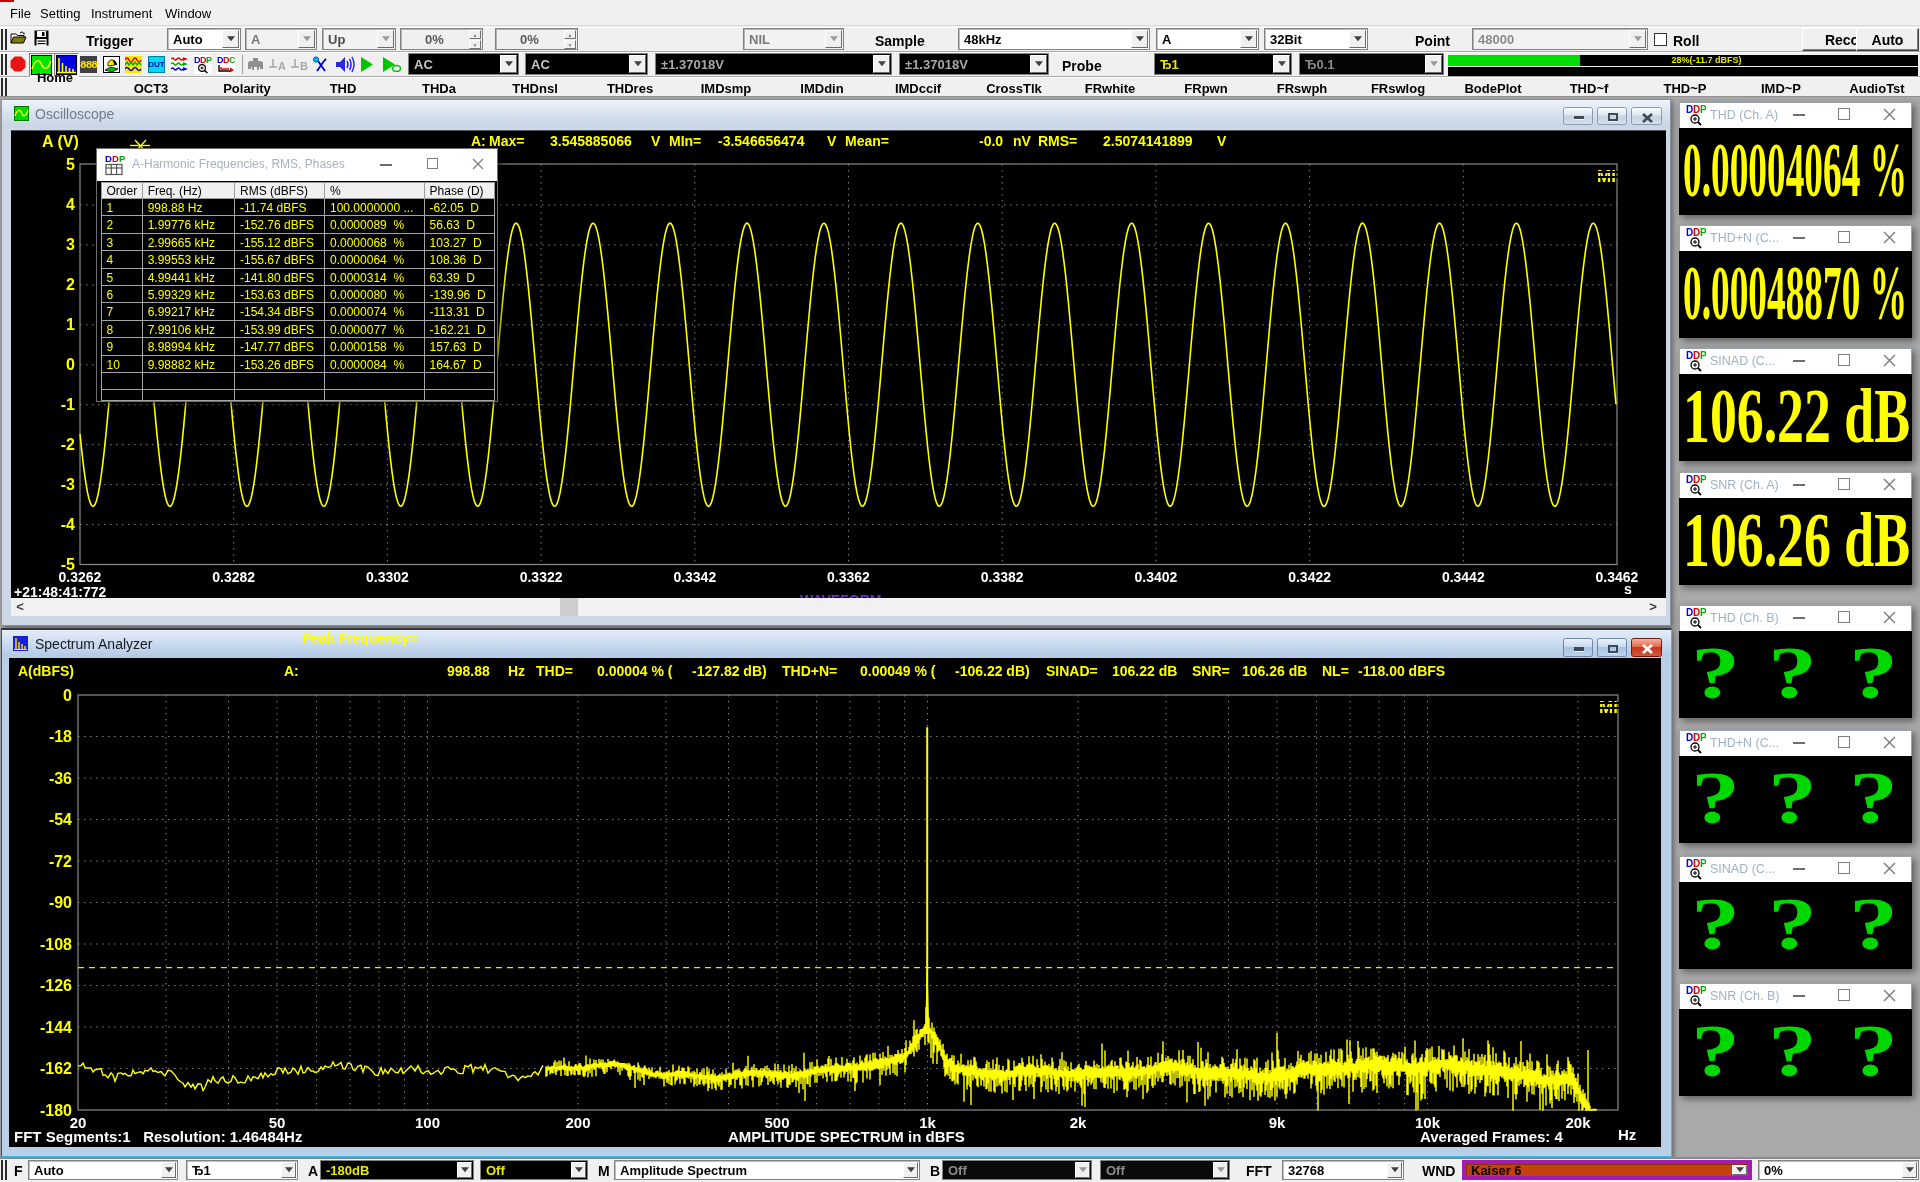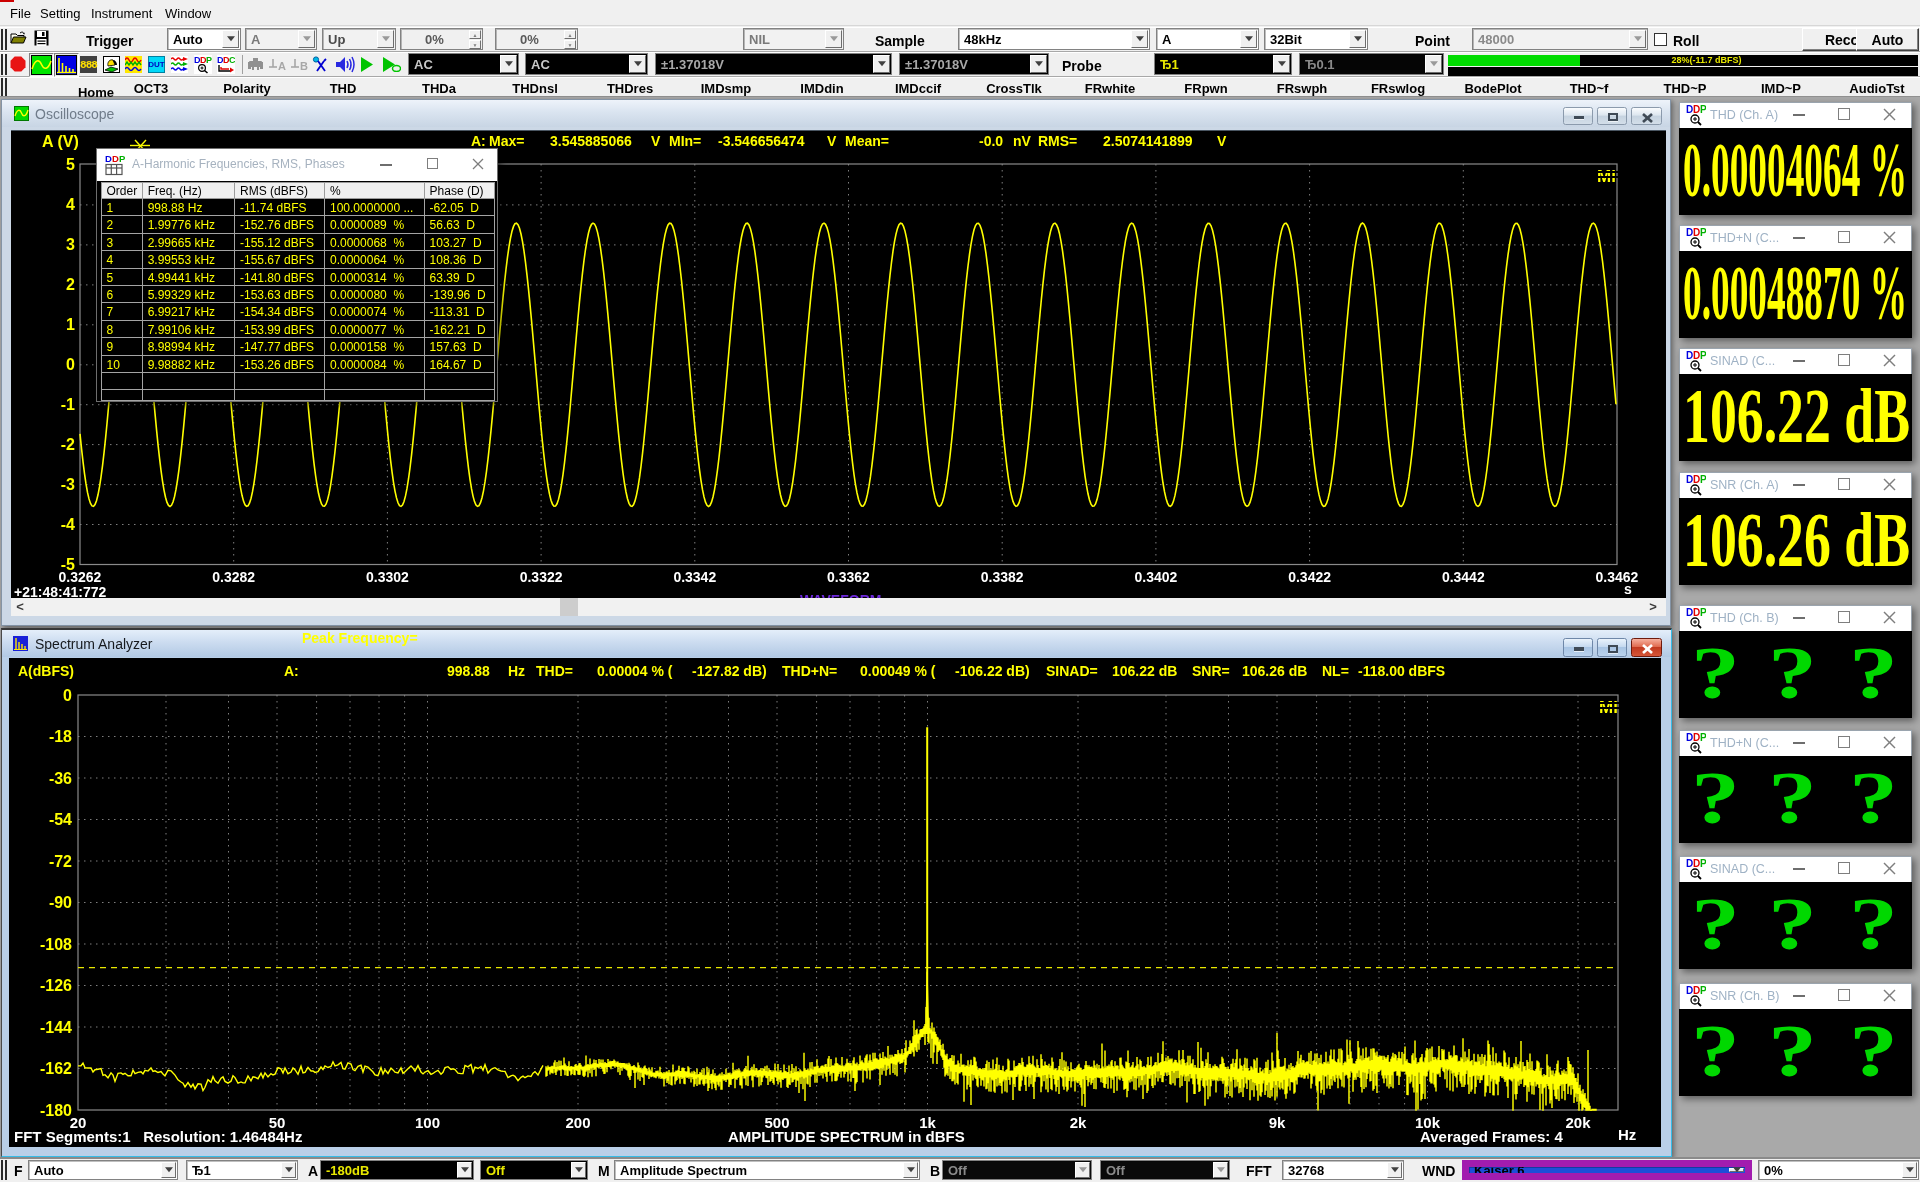--- a/index.html
+++ b/index.html
@@ -240,21 +240,21 @@
     </div>
   </div>
 <div class="abs" style="left:1448px;top:55px;width:470px;height:11px;background:#000">
     <div style="position:absolute;left:0;top:0;width:132px;height:11px;background:#00dc00"></div>
     <div style="position:absolute;left:0;top:0;width:100%;text-align:center;font:bold 9px 'Liberation Sans';color:#e8e800;line-height:11px;padding-left:47px;">28%(-11.7 dBFS)</div>
   </div>
 <div class="abs" style="left:1448px;top:67px;width:470px;height:9px;background:#000"></div>
 <div class="abs" style="left:0;top:77px;width:1920px;height:20px;background:#f0f0f0;border-top:1px solid #fff;border-bottom:1px solid #909090"></div>
 <div class="abs" style="left:1px;top:78px;width:2px;height:18px;background:#2a2a2a"></div>
 <div class="abs" style="left:5px;top:78px;width:2px;height:18px;background:#2a2a2a"></div>
-<div class="abs" style="left:8px;top:85px;width:94px;text-align:right;font:bold 13px 'Liberation Sans';margin-left:12px;">Home</div>
+<div class="abs" style="left:8px;top:70px;width:94px;text-align:center;font:bold 13px 'Liberation Sans';">Home</div>
 <div class="abs" style="left:104px;top:81px;width:94px;text-align:center;font:bold 13px 'Liberation Sans';">OCT3</div>
 <div class="abs" style="left:200px;top:81px;width:94px;text-align:center;font:bold 13px 'Liberation Sans';">Polarity</div>
 <div class="abs" style="left:296px;top:81px;width:94px;text-align:center;font:bold 13px 'Liberation Sans';">THD</div>
 <div class="abs" style="left:392px;top:81px;width:94px;text-align:center;font:bold 13px 'Liberation Sans';">THDa</div>
 <div class="abs" style="left:488px;top:81px;width:94px;text-align:center;font:bold 13px 'Liberation Sans';">THDnsl</div>
 <div class="abs" style="left:583px;top:81px;width:94px;text-align:center;font:bold 13px 'Liberation Sans';">THDres</div>
 <div class="abs" style="left:679px;top:81px;width:94px;text-align:center;font:bold 13px 'Liberation Sans';">IMDsmp</div>
 <div class="abs" style="left:775px;top:81px;width:94px;text-align:center;font:bold 13px 'Liberation Sans';">IMDdin</div>
 <div class="abs" style="left:871px;top:81px;width:94px;text-align:center;font:bold 13px 'Liberation Sans';">IMDccif</div>
 <div class="abs" style="left:967px;top:81px;width:94px;text-align:center;font:bold 13px 'Liberation Sans';">CrossTlk</div>
@@ -828,21 +828,21 @@
     </div>
   </div>
 <div style="position:absolute;left:1246px;top:1163px;font:bold 14px 'Liberation Sans',sans-serif;color:#000;white-space:pre;">FFT</div>
 <div style="position:absolute;left:1282px;top:1160px;width:122px;height:20px;background:#fff;border:1px solid #828282;box-shadow:inset 1px 1px 0 rgba(0,0,0,0.25);">
     <div style="position:absolute;left:5px;top:0;right:22px;height:100%;display:flex;align-items:center;font:bold 13px 'Liberation Sans',sans-serif;color:#000;white-space:nowrap;overflow:hidden;">32768</div>
     <div style="position:absolute;right:1px;top:1px;bottom:1px;width:15px;background:#f0f0f0;border:1px solid #fff;border-right-color:#6d6d6d;border-bottom-color:#6d6d6d;box-shadow:1px 1px 0 #40404055 inset_no;">
       <div style="position:absolute;left:50%;top:50%;transform:translate(-50%,-30%);width:0;height:0;border:4px solid transparent;border-top:5px solid #404040;"></div>
     </div>
   </div>
 <div style="position:absolute;left:1422px;top:1163px;font:bold 14px 'Liberation Sans',sans-serif;color:#000;white-space:pre;">WND</div>
-<div style="position:absolute;left:1462px;top:1160px;width:290px;height:20px;background:#1d4ed8;border:7px solid #a21caf;box-shadow:inset 1px 1px 0 rgba(0,0,0,0.25);">
+<div style="position:absolute;left:1462px;top:1160px;width:290px;height:20px;background:#c2410c;border:4px solid #a21caf;box-shadow:inset 1px 1px 0 rgba(0,0,0,0.25);">
     <div style="position:absolute;left:5px;top:0;right:22px;height:100%;display:flex;align-items:center;font:bold 13px 'Liberation Sans',sans-serif;color:#000;white-space:nowrap;overflow:hidden;">Kaiser 6</div>
     <div style="position:absolute;right:1px;top:1px;bottom:1px;width:15px;background:#f0f0f0;border:1px solid #fff;border-right-color:#6d6d6d;border-bottom-color:#6d6d6d;box-shadow:1px 1px 0 #40404055 inset_no;">
       <div style="position:absolute;left:50%;top:50%;transform:translate(-50%,-30%);width:0;height:0;border:4px solid transparent;border-top:5px solid #404040;"></div>
     </div>
   </div>
 <div style="position:absolute;left:1758px;top:1160px;width:161px;height:20px;background:#fff;border:1px solid #828282;box-shadow:inset 1px 1px 0 rgba(0,0,0,0.25);">
     <div style="position:absolute;left:5px;top:0;right:22px;height:100%;display:flex;align-items:center;font:bold 13px 'Liberation Sans',sans-serif;color:#000;white-space:nowrap;overflow:hidden;">0%</div>
     <div style="position:absolute;right:1px;top:1px;bottom:1px;width:15px;background:#f0f0f0;border:1px solid #fff;border-right-color:#6d6d6d;border-bottom-color:#6d6d6d;box-shadow:1px 1px 0 #40404055 inset_no;">
       <div style="position:absolute;left:50%;top:50%;transform:translate(-50%,-30%);width:0;height:0;border:4px solid transparent;border-top:5px solid #404040;"></div>
     </div>

